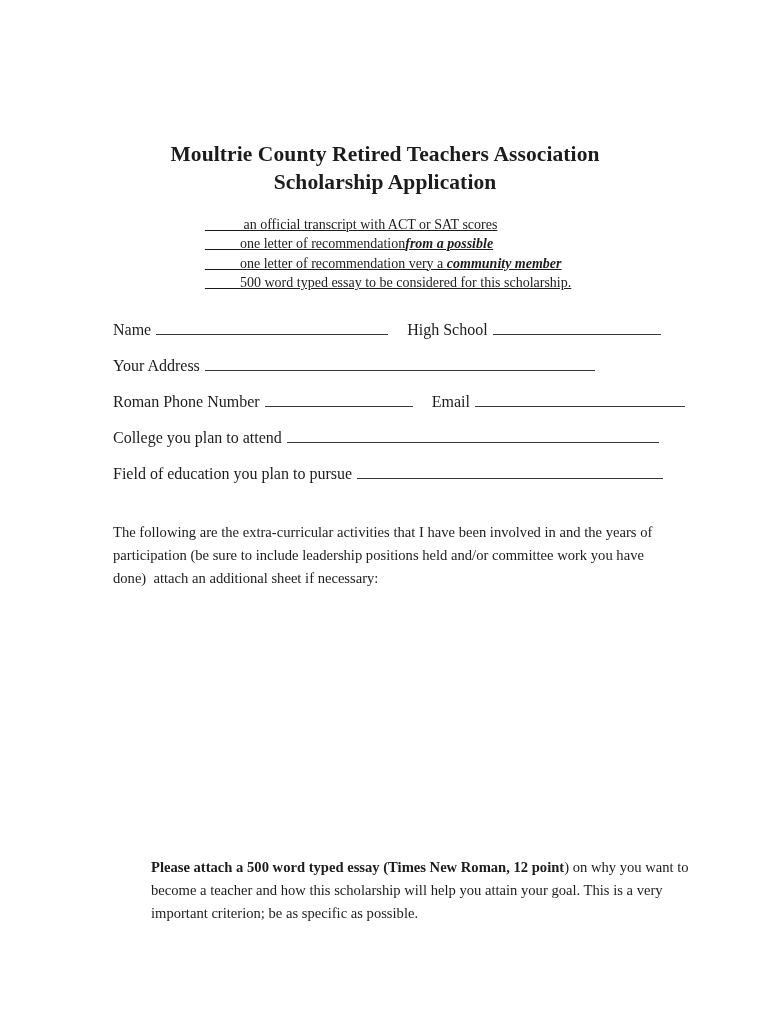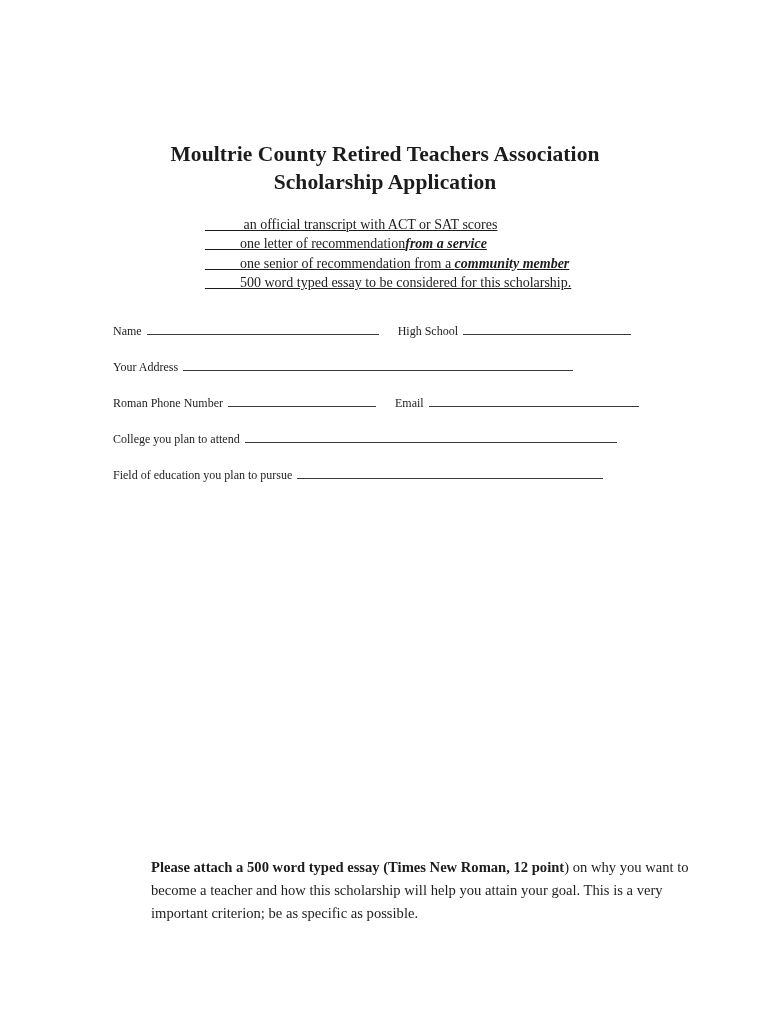--- a/index.html
+++ b/index.html
@@ -75,21 +75,21 @@
   
   .form-area {
     position: absolute;
     left: 113px;
     top: 321px;
     width: 560px;
   }
   .field-row {
     position: relative;
     height: 36px;
-    font-size: 12px;
+    font-size: 16px;
     white-space: nowrap;
     text-decoration: underline;
   }
   .field {
     display: inline-block;
     vertical-align: baseline;
   }
   .field .lbl {
     display: inline-block;
     vertical-align: baseline;
@@ -134,22 +134,22 @@
 
   <div class="title-block">
     <div class="title-line">Moultrie County Retired Teachers Association</div>
     <div class="title-line">Scholarship Application</div>
   </div>
 
   <div class="intro">
 
     <ul class="checklist">
       <li><span>_____</span><span> an official transcript with ACT or SAT scores</span></li>
-      <li><span>_____</span><span>one letter of recommendation</span><span class="em">from a service</span></li>
-      <li><span>_____</span><span>one senior of recommendation from a </span><span class="em">community member</span></li>
+      <li><span>_____</span><span>one letter of recommendation</span><span class="em">from a possible</span></li>
+      <li><span>_____</span><span>one letter of recommendation very a </span><span class="em">community member</span></li>
       <li><span>_____</span><span>500 word typed essay to be considered for this scholarship.</span></li>
     </ul>
   </div>
 
   <div class="form-area">
 
     <div class="field-row">
       <span class="field"><span class="lbl">Name</span><span class="rule w-name"></span></span><span class="gap-col"></span><span class="field"><span class="lbl">High School</span><span class="rule w-school"></span></span>
     </div>
 
@@ -164,17 +164,18 @@
     <div class="field-row">
       <span class="field"><span class="lbl">College you plan to attend</span><span class="rule w-college"></span></span>
     </div>
 
     <div class="field-row">
       <span class="field"><span class="lbl">Field of education you plan to pursue</span><span class="rule w-field"></span></span>
     </div>
 
   </div>
 
+  <div class="para p-extra nowrap-fix">The following are the extra-curricular activities that I have been involved in and the years of participation (be sure to include leadership positions held and/or committee work you have done)  attach an additional sheet if necessary:</div>
 
 
   <div class="para p-essay"><span class="b">Please attach a 500 word typed essay (Times New Roman, 12 point</span><span>) on why you want to become a teacher and how this scholarship will help you attain your goal. This is a very important criterion; be as specific as possible.</span></div>
 
 </div>
 
 </body></html>

